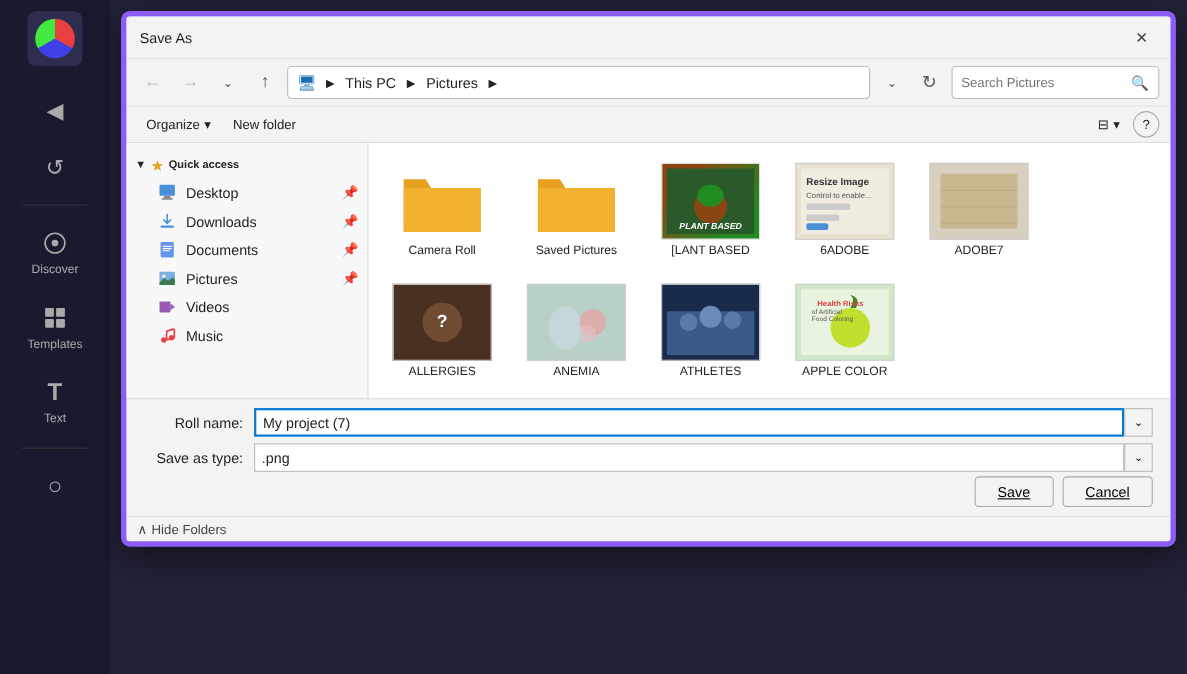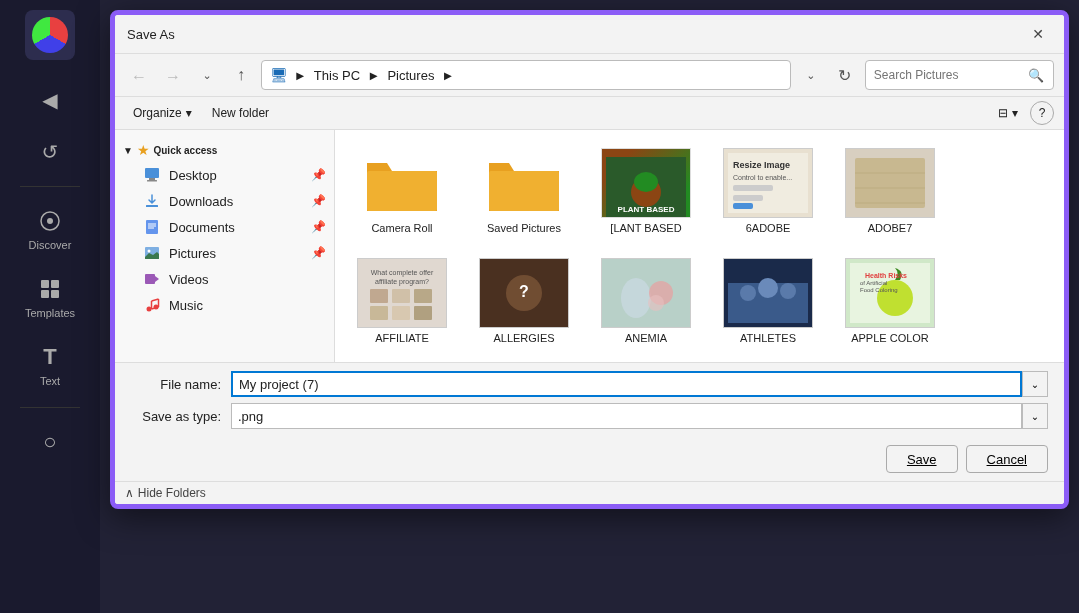--- a/index.html
+++ b/index.html
@@ -352,21 +352,21 @@
       background: #f3f3f3;
       cursor: pointer;
       display: flex;
       align-items: center;
       justify-content: center;
       font-size: 10px;
     }
     .savetype-row {
       display: flex;
       align-items: center;
-      margin-bottom: 16px;
+      margin-bottom: 4px;
     }
     .savetype-label {
       font-size: 13px;
       color: #222;
       width: 90px;
       text-align: right;
       margin-right: 10px;
     }
     .savetype-value {
       flex: 1;
@@ -601,21 +601,21 @@
               <div class="folder-icon">
                 <svg width="80" height="65" viewBox="0 0 80 65">
                   <path d="M5,15 L5,60 L75,60 L75,20 L30,20 L25,12 L5,12 Z" fill="#e8a020"></path>
                   <rect x="5" y="20" width="70" height="40" rx="2" fill="#f0b030"></rect>
                 </svg>
               </div>
               <span class="file-name">Saved Pictures</span>
             </div>
 
             <div class="file-item">
-              <div class="file-thumb thumb-plant" style="display:flex;align-items:flex-end;justify-content:center;">
+              <div class="file-thumb thumb-plant" style="display:flex;align-items:center;justify-content:center;font-style:italic;">
                 <svg width="80" height="60" viewBox="0 0 80 60">
                   <rect width="80" height="60" fill="#2a5a2a"></rect>
                   <circle cx="40" cy="35" r="15" fill="#8B4513"></circle>
                   <ellipse cx="40" cy="25" rx="12" ry="10" fill="#228B22"></ellipse>
                   <text x="40" y="55" text-anchor="middle" fill="white" font-size="8" font-weight="bold">PLANT BASED</text>
                 </svg>
               </div>
               <span class="file-name">[LANT BASED</span>
             </div>
 
@@ -639,36 +639,20 @@
                   <rect width="80" height="60" fill="#d8cfc0"></rect>
                   <rect x="5" y="5" width="70" height="50" fill="#c8b890" rx="2"></rect>
                   <line x1="5" y1="20" x2="75" y2="20" stroke="#b0a070" stroke-width="0.5"></line>
                   <line x1="5" y1="35" x2="75" y2="35" stroke="#b0a070" stroke-width="0.5"></line>
                   <line x1="5" y1="50" x2="75" y2="50" stroke="#b0a070" stroke-width="0.5"></line>
                 </svg>
               </div>
               <span class="file-name">ADOBE7</span>
             </div>
 
-            <div class="file-item">
-              <div class="file-thumb" style="background:#e0d8d0;display:flex;align-items:center;justify-content:center;border:1px solid #ccc;">
-                <svg width="80" height="60" viewBox="0 0 80 60">
-                  <rect width="80" height="60" fill="#e0d8d0"></rect>
-                  <text x="40" y="12" text-anchor="middle" fill="#555" font-size="7">What complete offer</text>
-                  <text x="40" y="21" text-anchor="middle" fill="#555" font-size="7">affiliate program?</text>
-                  <rect x="8" y="26" width="18" height="14" fill="#c0a890" rx="1"></rect>
-                  <rect x="30" y="26" width="18" height="14" fill="#d0c0a8" rx="1"></rect>
-                  <rect x="52" y="26" width="18" height="14" fill="#b8a888" rx="1"></rect>
-                  <rect x="8" y="43" width="18" height="14" fill="#c8b898" rx="1"></rect>
-                  <rect x="30" y="43" width="18" height="14" fill="#d8c8b0" rx="1"></rect>
-                  <rect x="52" y="43" width="18" height="14" fill="#b0a080" rx="1"></rect>
-                </svg>
-              </div>
-              <span class="file-name">AFFILIATE</span>
-            </div>
 
             <div class="file-item">
               <div class="file-thumb" style="background:#4a3020;display:flex;align-items:center;justify-content:center;border:1px solid #ccc;">
                 <svg width="80" height="60" viewBox="0 0 80 60">
                   <rect width="80" height="60" fill="#4a3020"></rect>
                   <circle cx="40" cy="30" r="18" fill="#8B6040" opacity="0.6"></circle>
                   <text x="40" y="34" text-anchor="middle" fill="white" font-size="16" font-weight="bold">?</text>
                 </svg>
               </div>
               <span class="file-name">ALLERGIES</span>
@@ -713,21 +697,21 @@
               <span class="file-name">APPLE COLOR</span>
             </div>
 
           </div>
         </div>
       </div>
 
       <div class="dialog-bottom">
 
         <div class="filename-row">
-          <span class="filename-label">File name:</span>
+          <span class="filename-label">Roll name:</span>
           <input class="filename-input" type="text" value="My project (7)" style="">
           <div class="filename-dropdown">⌄</div>
         </div>
 
         <div class="savetype-row">
           <span class="savetype-label">Save as type:</span>
           <div class="savetype-value">
             <span>.png</span>
           </div>
           <div class="filename-dropdown">⌄</div>

